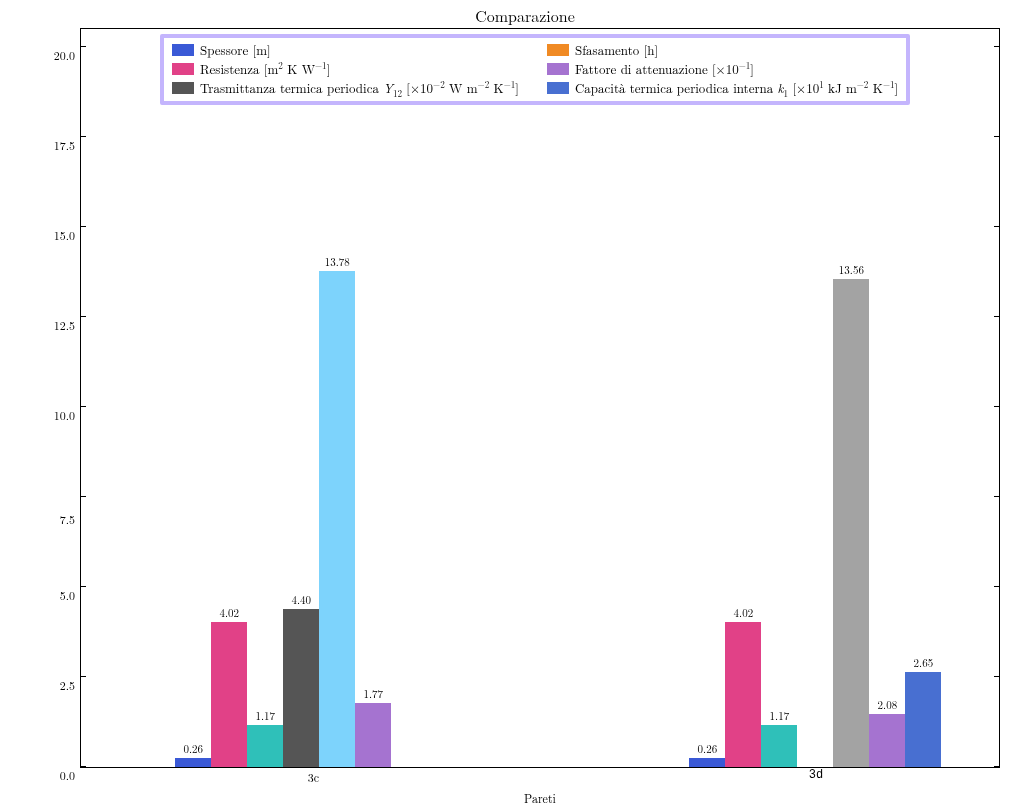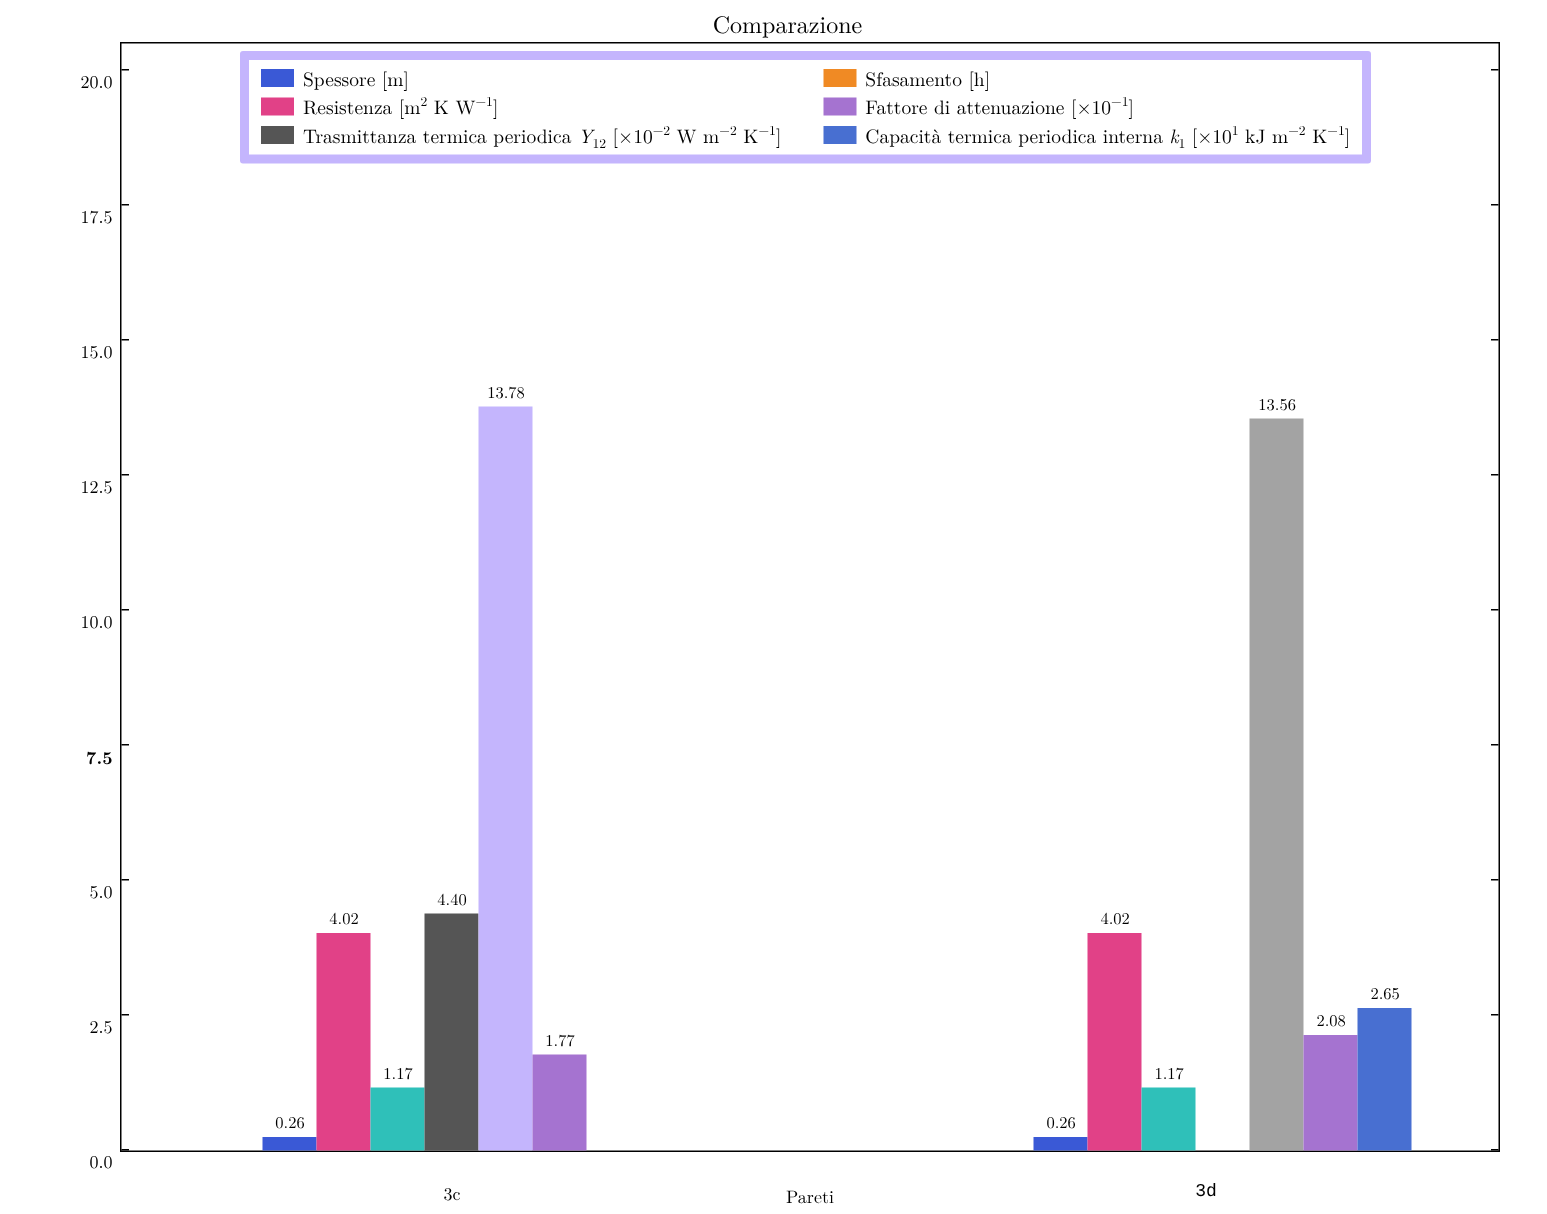--- a/index.html
+++ b/index.html
@@ -56,22 +56,23 @@
     right: 0;
     width: 5px;
     height: 1px;
     background: #000;
   }
   .xtick {
     position: absolute;
     top: 100%;
     transform: translateX(-50%);
     font-size: 12px;
-    padding-top: 20px;
+    padding-top: 1px;
     white-space: nowrap;
+    margin-left: 12px;
   }
   .xlabel {
     position: absolute;
     top: 100%;
     left: 0;
     width: 100%;
     text-align: center;
     font-size: 12px;
     padding-top: 22px;
   }
@@ -85,21 +86,21 @@
     left: 50%;
     transform: translateX(-50%);
     font-size: 11px;
     white-space: nowrap;
     padding-bottom: 2px;
   }
   .legend {
     position: absolute;
     top: 34px;
     left: 120px;
-    border: 6px solid #c4b5fd;
+    border: 4px solid #c4b5fd;
     border-radius: 2px;
     background: #fff;
     font-size: 13px;
     padding: 4px 8px 4px 8px;
     display: flex;
     gap: 28px;
     z-index: 10;
   }
   .legend-col {
     display: flex;
@@ -131,21 +132,21 @@
 
   <div class="ytick" style="bottom: -7px;">0.0</div>
       <div class="ytick-line" style="bottom: 0px;"></div>
       <div class="ytick-line-r" style="bottom: 0px;"></div>
       <div class="ytick" style="bottom: 83px;">2.5</div>
       <div class="ytick-line" style="bottom: 90px;"></div>
       <div class="ytick-line-r" style="bottom: 90px;"></div>
       <div class="ytick" style="bottom: 173px;">5.0</div>
       <div class="ytick-line" style="bottom: 180px;"></div>
       <div class="ytick-line-r" style="bottom: 180px;"></div>
-      <div class="ytick" style="bottom: 263px; font-weight: bold;">7.5</div>
+      <div class="ytick" style="bottom: 249px;">7.5</div>
       <div class="ytick-line" style="bottom: 270px;"></div>
       <div class="ytick-line-r" style="bottom: 270px;"></div>
       <div class="ytick" style="bottom: 353px;">10.0</div>
       <div class="ytick-line" style="bottom: 360px;"></div>
       <div class="ytick-line-r" style="bottom: 360px;"></div>
       <div class="ytick" style="bottom: 443px;">12.5</div>
       <div class="ytick-line" style="bottom: 450px;"></div>
       <div class="ytick-line-r" style="bottom: 450px;"></div>
       <div class="ytick" style="bottom: 533px; margin-left: 20px;">15.0</div>
       <div class="ytick-line" style="bottom: 540px;"></div>
@@ -162,40 +163,40 @@
       </div>
       <div class="bar" style="left: 130.32px; width: 36px; height: 144.72px; background: rgb(225, 65, 135);">
         <div class="bar-label">4.02</div>
       </div>
       <div class="bar" style="left: 166.32px; width: 36px; height: 42.12px; background: rgb(47, 192, 185);">
         <div class="bar-label">1.17</div>
       </div>
       <div class="bar" style="left: 202.32px; width: 36px; height: 158.4px; background: rgb(85, 85, 85);">
         <div class="bar-label">4.40</div>
       </div>
-      <div class="bar" style="left: 238.32px; width: 36px; height: 496.08px; background: #c4b5fd;">
+      <div class="bar" style="left: 238.32px; width: 36px; height: 496.08px; background: #7dd3fc;">
         <div class="bar-label">13.78</div>
       </div>
       <div class="bar" style="left: 274.32px; width: 36px; height: 63.72px; background: rgb(165, 115, 208);">
         <div class="bar-label">1.77</div>
       </div>
       <div class="xtick" style="left: 723px; font-family: Liberation Mono, monospace;">3d</div>
       <div class="bar" style="left: 608.4px; width: 36px; height: 9.36px; background: rgb(58, 89, 214);">
         <div class="bar-label">0.26</div>
       </div>
       <div class="bar" style="left: 644.4px; width: 36px; height: 144.72px; background: rgb(225, 65, 135);">
         <div class="bar-label">4.02</div>
       </div>
       <div class="bar" style="left: 680.4px; width: 36px; height: 42.12px; background: rgb(47, 192, 185);">
         <div class="bar-label">1.17</div>
       </div>
       <div class="bar" style="left: 752.4px; width: 36px; height: 488.16px; background: #a3a3a3;">
         <div class="bar-label">13.56</div>
       </div>
-      <div class="bar" style="left: 788.4px; width: 36px; height: 77px; background: rgb(165, 115, 208);">
+      <div class="bar" style="left: 788.4px; width: 36px; height: 53px; background: rgb(165, 115, 208);">
         <div class="bar-label">2.08</div>
       </div>
       <div class="bar" style="left: 824.4px; width: 36px; height: 95.4px; background: rgb(72, 111, 209);">
         <div class="bar-label">2.65</div>
       </div>
       <div class="xlabel">Pareti</div>
     </div>
 
   <div class="legend">
     <div class="legend-col">

